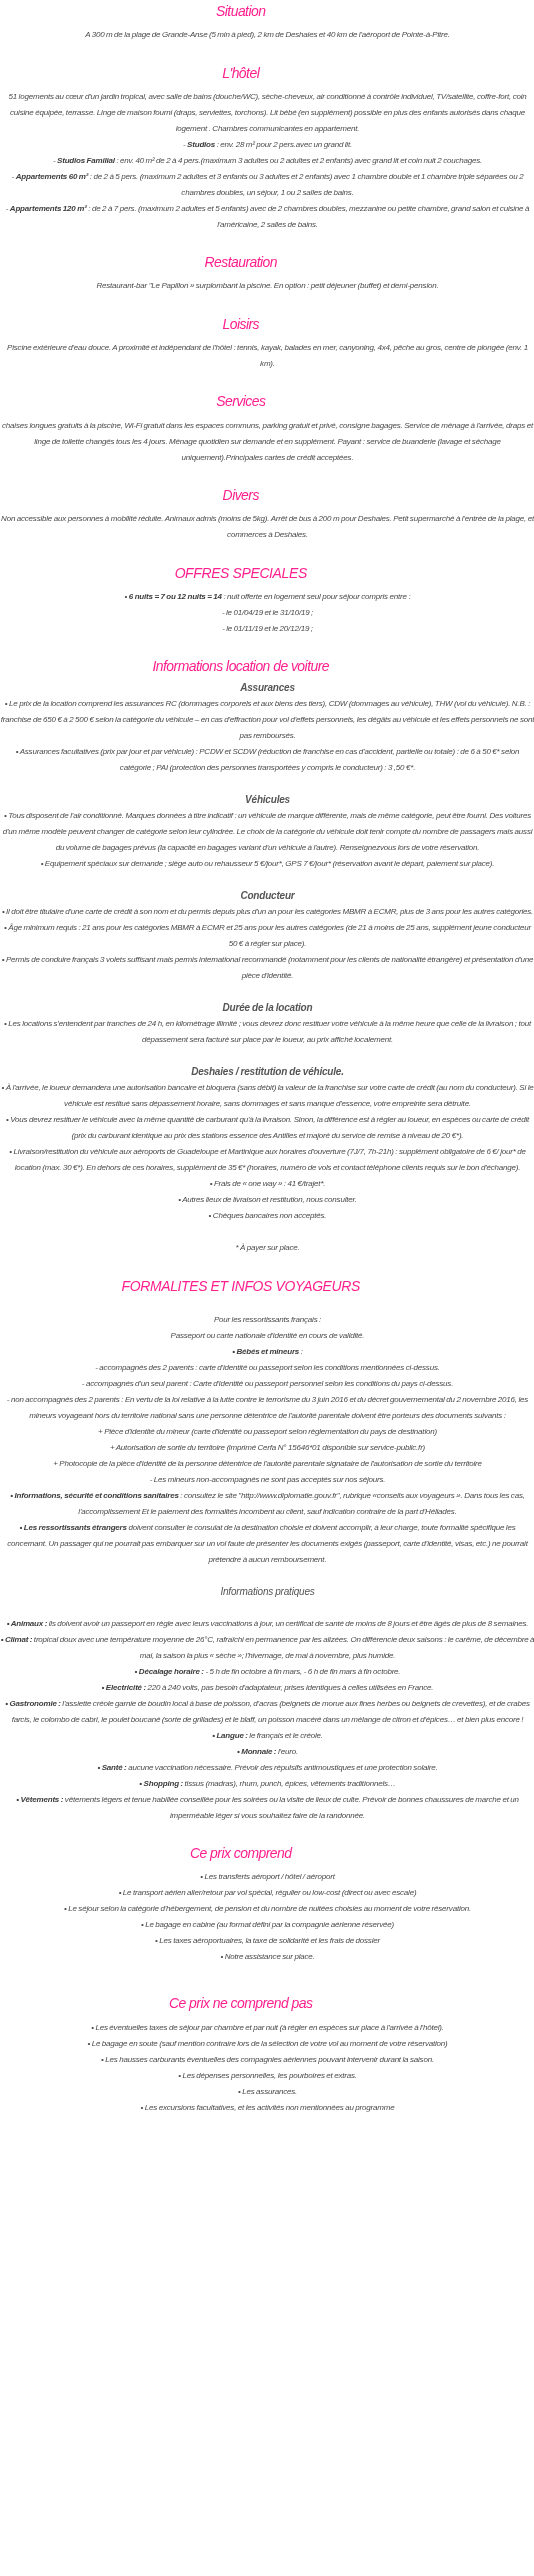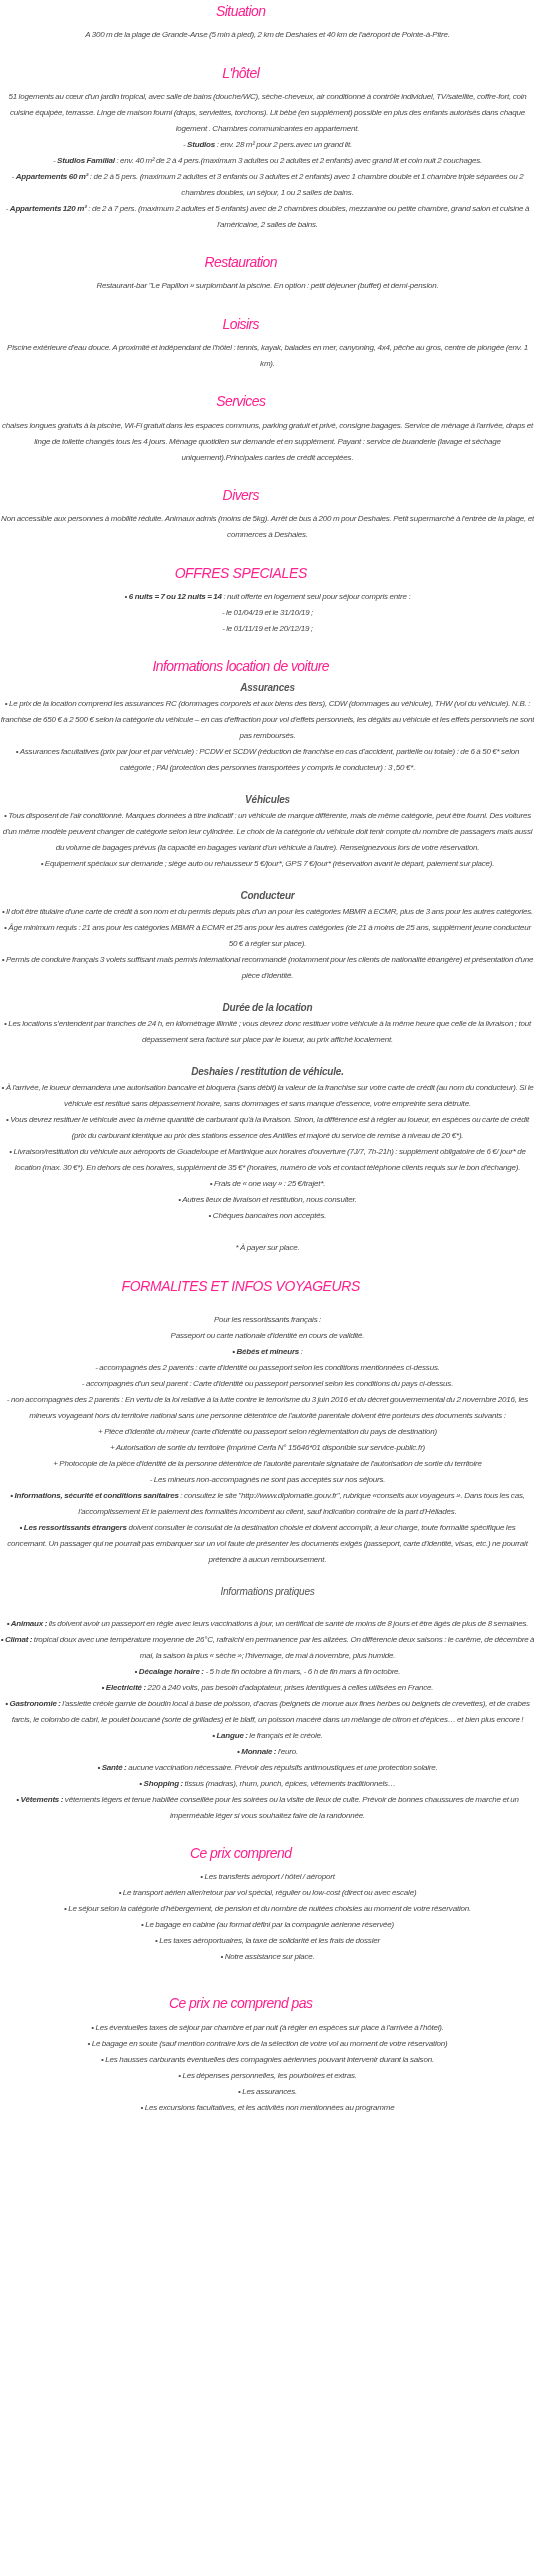--- a/index.html
+++ b/index.html
@@ -88,21 +88,21 @@
     <div class="gap"></div>
 
     <p class="sub">Durée de la location</p>
     <p>• Les locations s'entendent par tranches de 24 h, en kilométrage illimité ; vous devrez donc restituer votre véhicule à la même heure que celle de la livraison ; tout dépassement sera facturé sur place par le loueur, au prix affiché localement.</p>
     <div class="gap"></div>
 
     <p class="sub">Deshaies / restitution de véhicule.</p>
     <p>• À l'arrivée, le loueur demandera une autorisation bancaire et bloquera (sans débit) la valeur de la franchise sur votre carte de crédit (au nom du conducteur). Si le véhicule est restitué sans dépassement horaire, sans dommages et sans manque d'essence, votre empreinte sera détruite.</p>
     <p>• Vous devrez restituer le véhicule avec la même quantité de carburant qu'à la livraison. Sinon, la différence est à régler au loueur, en espèces ou carte de crédit (prix du carburant identique au prix des stations essence des Antilles et majoré du service de remise à niveau de 20 €*).</p>
     <p>• Livraison/restitution du véhicule aux aéroports de Guadeloupe et Martinique aux horaires d'ouverture (7J/7, 7h-21h) : supplément obligatoire de 6 €/ jour* de location (max. 30 €*). En dehors de ces horaires, supplément de 35 €* (horaires, numéro de vols et contact téléphone clients requis sur le bon d'échange).</p>
-    <p>• Frais de « one way » : 25 €/trajet*.</p>
+    <p>• Frais de « one way » : 41 €/trajet*.</p>
     <p>• Autres lieux de livraison et restitution, nous consulter.</p>
     <p>• Chèques bancaires non acceptés.</p>
     <div class="gap"></div>
 
     <p>* À payer sur place.</p>
   </section>
 
   <section class="blk">
     <h2 class="sec upper">FORMALITES ET INFOS VOYAGEURS</h2>
     <div class="gap"></div>

